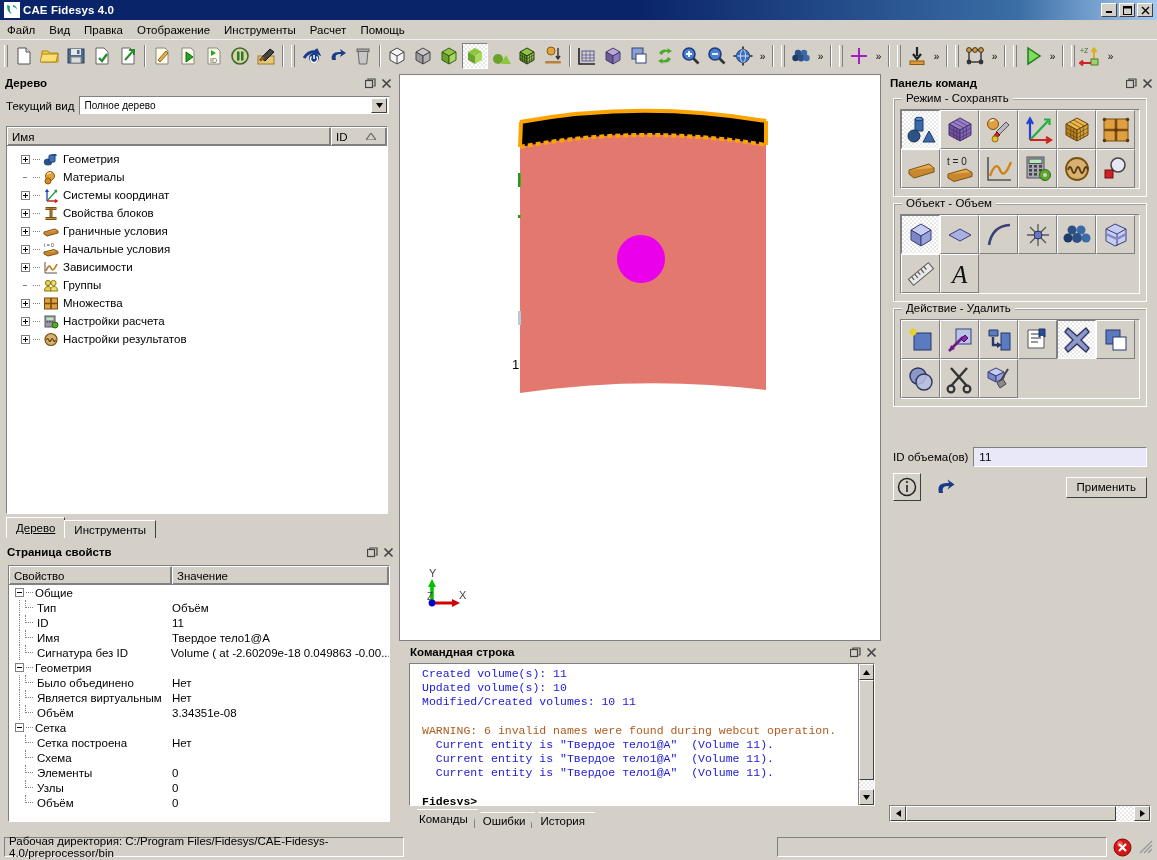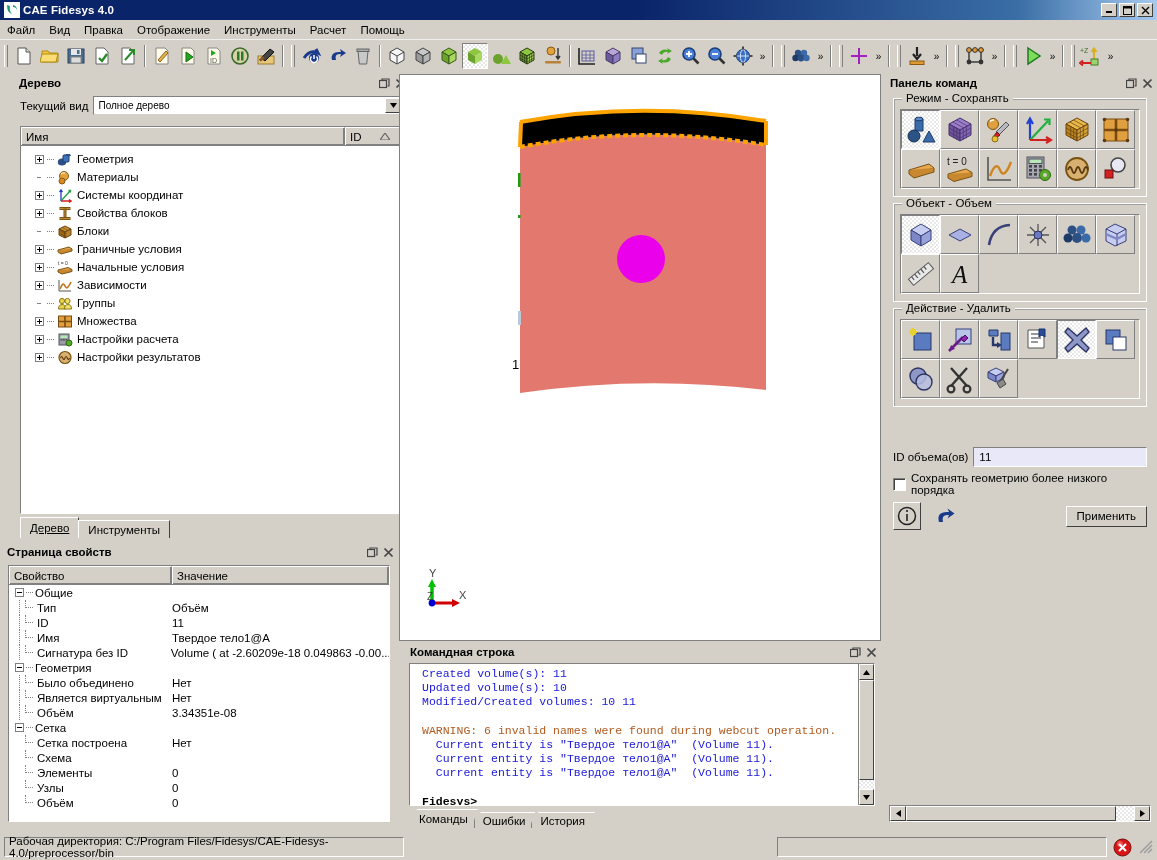--- a/index.html
+++ b/index.html
@@ -83,21 +83,21 @@
   
   .panel-title {
     display: flex; align-items: center; height: 18px;
     font-weight: bold; font-size: 11.5px; padding-left: 5px;
   }
   .panel-title .cap { flex: 1 1 auto; }
   .pt-btn { width: 16px; height: 14px; display:flex; align-items:center; justify-content:center; }
 
   
   #tree-dock {
-    position: absolute; left: 14px; top: 74px; width: 394px; height: 464px;
+    position: absolute; left: 0; top: 74px; width: 394px; height: 464px;
     background: #d4d0c8;
   }
   .tv-row1 { display:flex; align-items:center; gap:5px; margin: 4px 4px 3px 6px; }
   .tv-row1 label { font-size: 11.5px; white-space: nowrap; }
   .combo {
     flex: 1 1 auto; height: 19px; background: #fff;
     border: 1px solid #808080; border-right-color:#d4d0c8; border-bottom-color:#d4d0c8;
     display:flex; align-items:center; position: relative;
   }
   .combo .val { padding-left:4px; font-size: 10px; flex:1 1 auto; }
@@ -706,33 +706,20 @@
           <span class="ico">
             <svg width="16" height="15" viewBox="0 0 16 15">
                 <rect x="3" y="1.5" width="10" height="2" fill="#c08a40" stroke="#7a5210"></rect>
                 <rect x="7" y="3" width="2" height="9" fill="#c08a40" stroke="#7a5210"></rect>
                 <rect x="3" y="11.5" width="10" height="2" fill="#c08a40" stroke="#7a5210"></rect>
               </svg>
           </span>
           <span class="lbl">Свойства блоков</span>
         </div>
 
-        <div class="tnode">
-          <span class="expander none"></span>
-            <span class="dotted"></span>
-          <span class="ico">
-            <svg width="16" height="15" viewBox="0 0 16 15">
-                <path d="M2 5 l6 -3 l6 3 l-6 3 z" fill="#c79030" stroke="#6a4410"></path>
-                <path d="M2 5 l6 3 v6 l-6 -3 z" fill="#9a6a18" stroke="#6a4410"></path>
-                <path d="M14 5 l-6 3 v6 l6 -3 z" fill="#b88028" stroke="#6a4410"></path>
-                <path d="M5 3.5 l6 3 M4 7 l6 3 M4 10 l6 3" stroke="#6a4410" stroke-width=".6"></path>
-              </svg>
-          </span>
-          <span class="lbl">Блоки</span>
-        </div>
 
         <div class="tnode">
           <span class="expander plus"></span>
             <span class="dotted"></span>
           <span class="ico">
             <svg width="16" height="15" viewBox="0 0 16 15">
                 <path d="M1 8 l11 -3 l3 2 l-11 3 z" fill="#e8a850" stroke="#7a5210"></path>
                 <path d="M1 8 v2 l3 2 l11 -3 v-2" fill="#c88830" stroke="#7a5210"></path>
               </svg>
           </span>
@@ -1330,24 +1317,20 @@
       </div>
     </div>
 
     <div style="height:30px"></div>
 
     <div class="field-row">
       <span class="lbl">ID объема(ов)</span>
       <div class="textfield">11</div>
     </div>
 
-    <div class="chk-row">
-      <span class="chkbox"></span>
-      <span class="lbl">Сохранять геометрию более низкого порядка</span>
-    </div>
 
     <div class="btn-row">
       <div class="sqbtn">
         <svg width="20" height="20" viewBox="0 0 20 20">
             <circle cx="10" cy="10" r="8.5" fill="none" stroke="#222" stroke-width="1.5"></circle>
             <circle cx="10" cy="5" r="1.1" fill="#222"></circle>
             <path d="M10 8 v7" stroke="#222" stroke-width="1.6"></path>
           </svg>
       </div>
       <div class="flatbtn">

